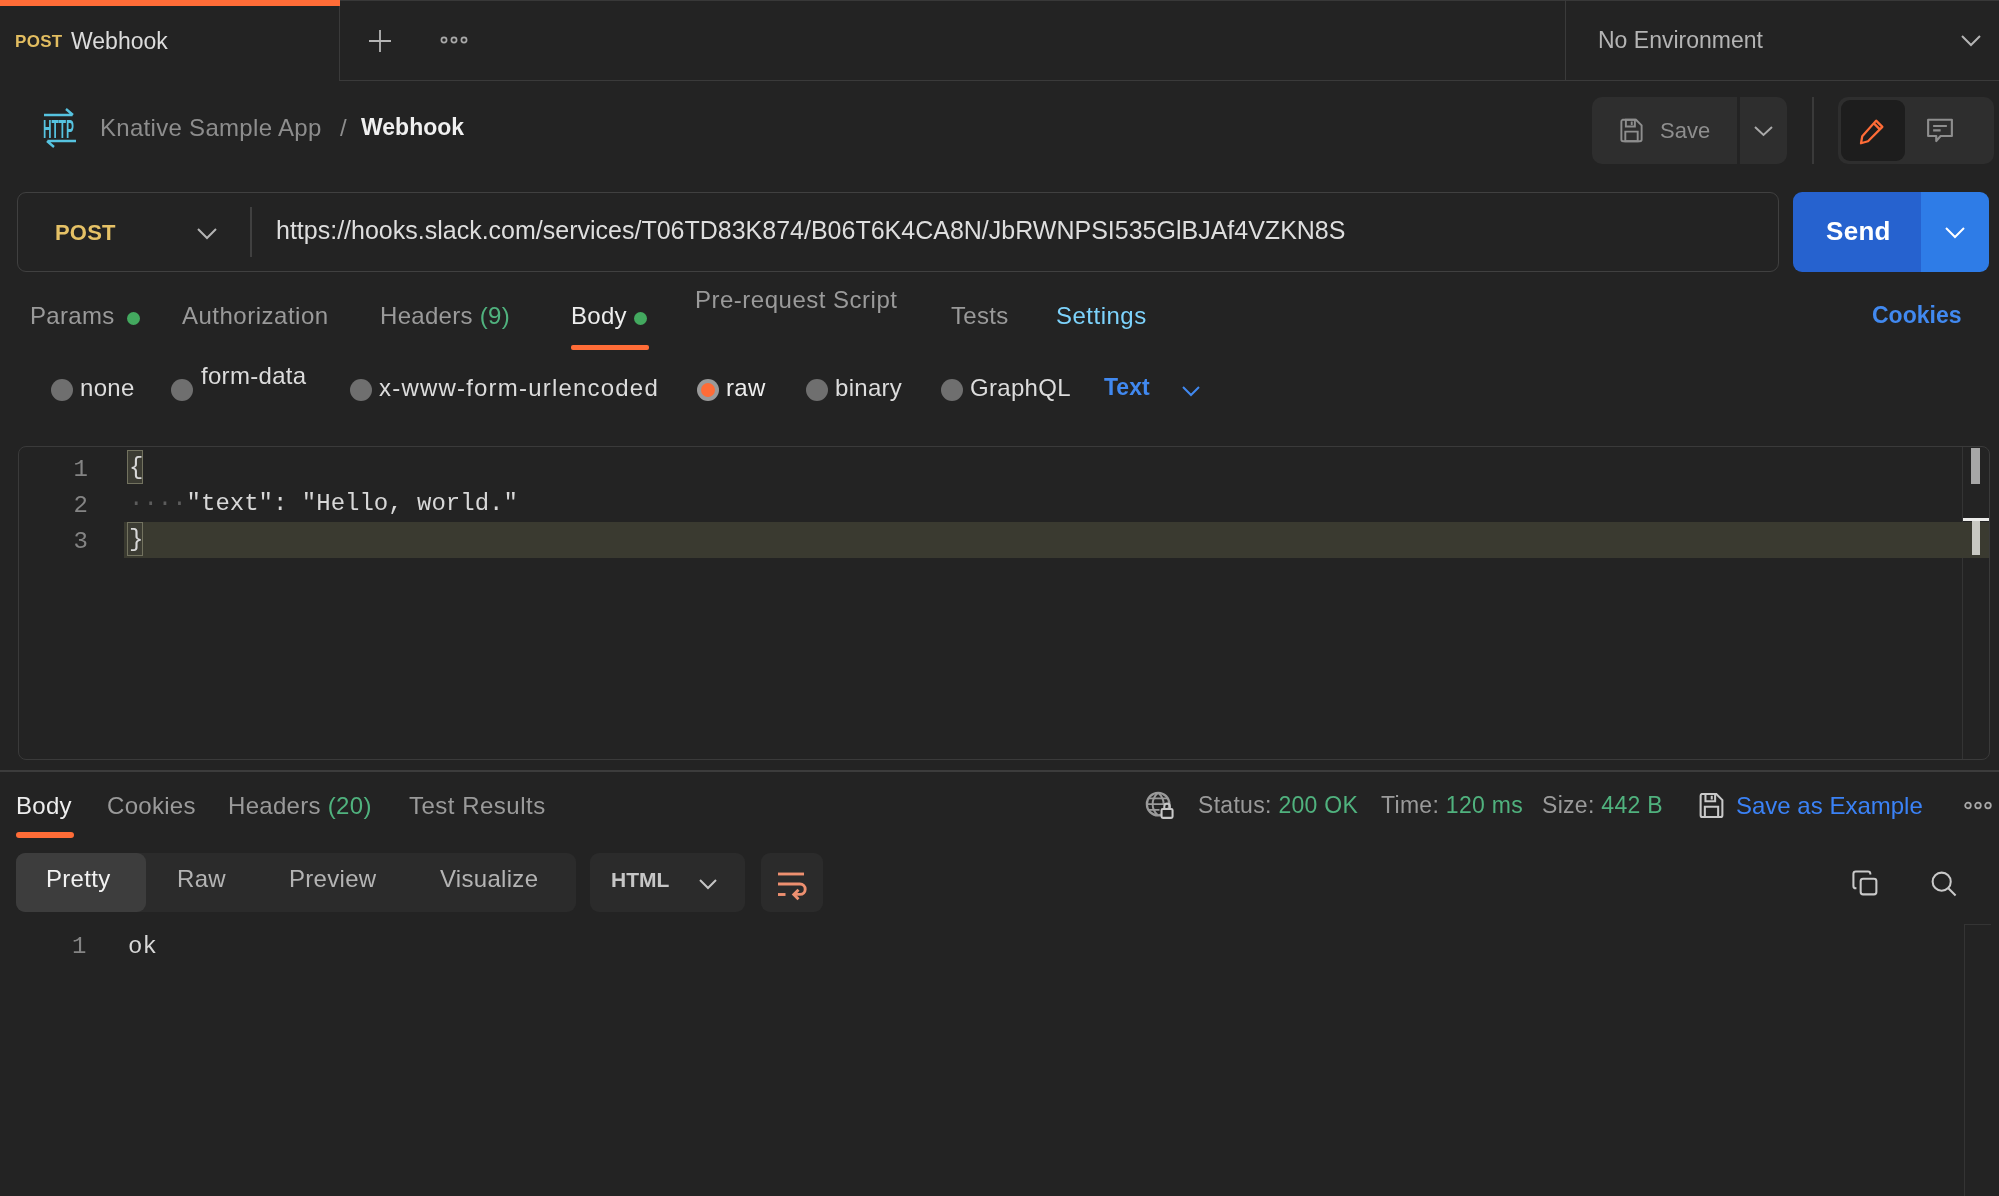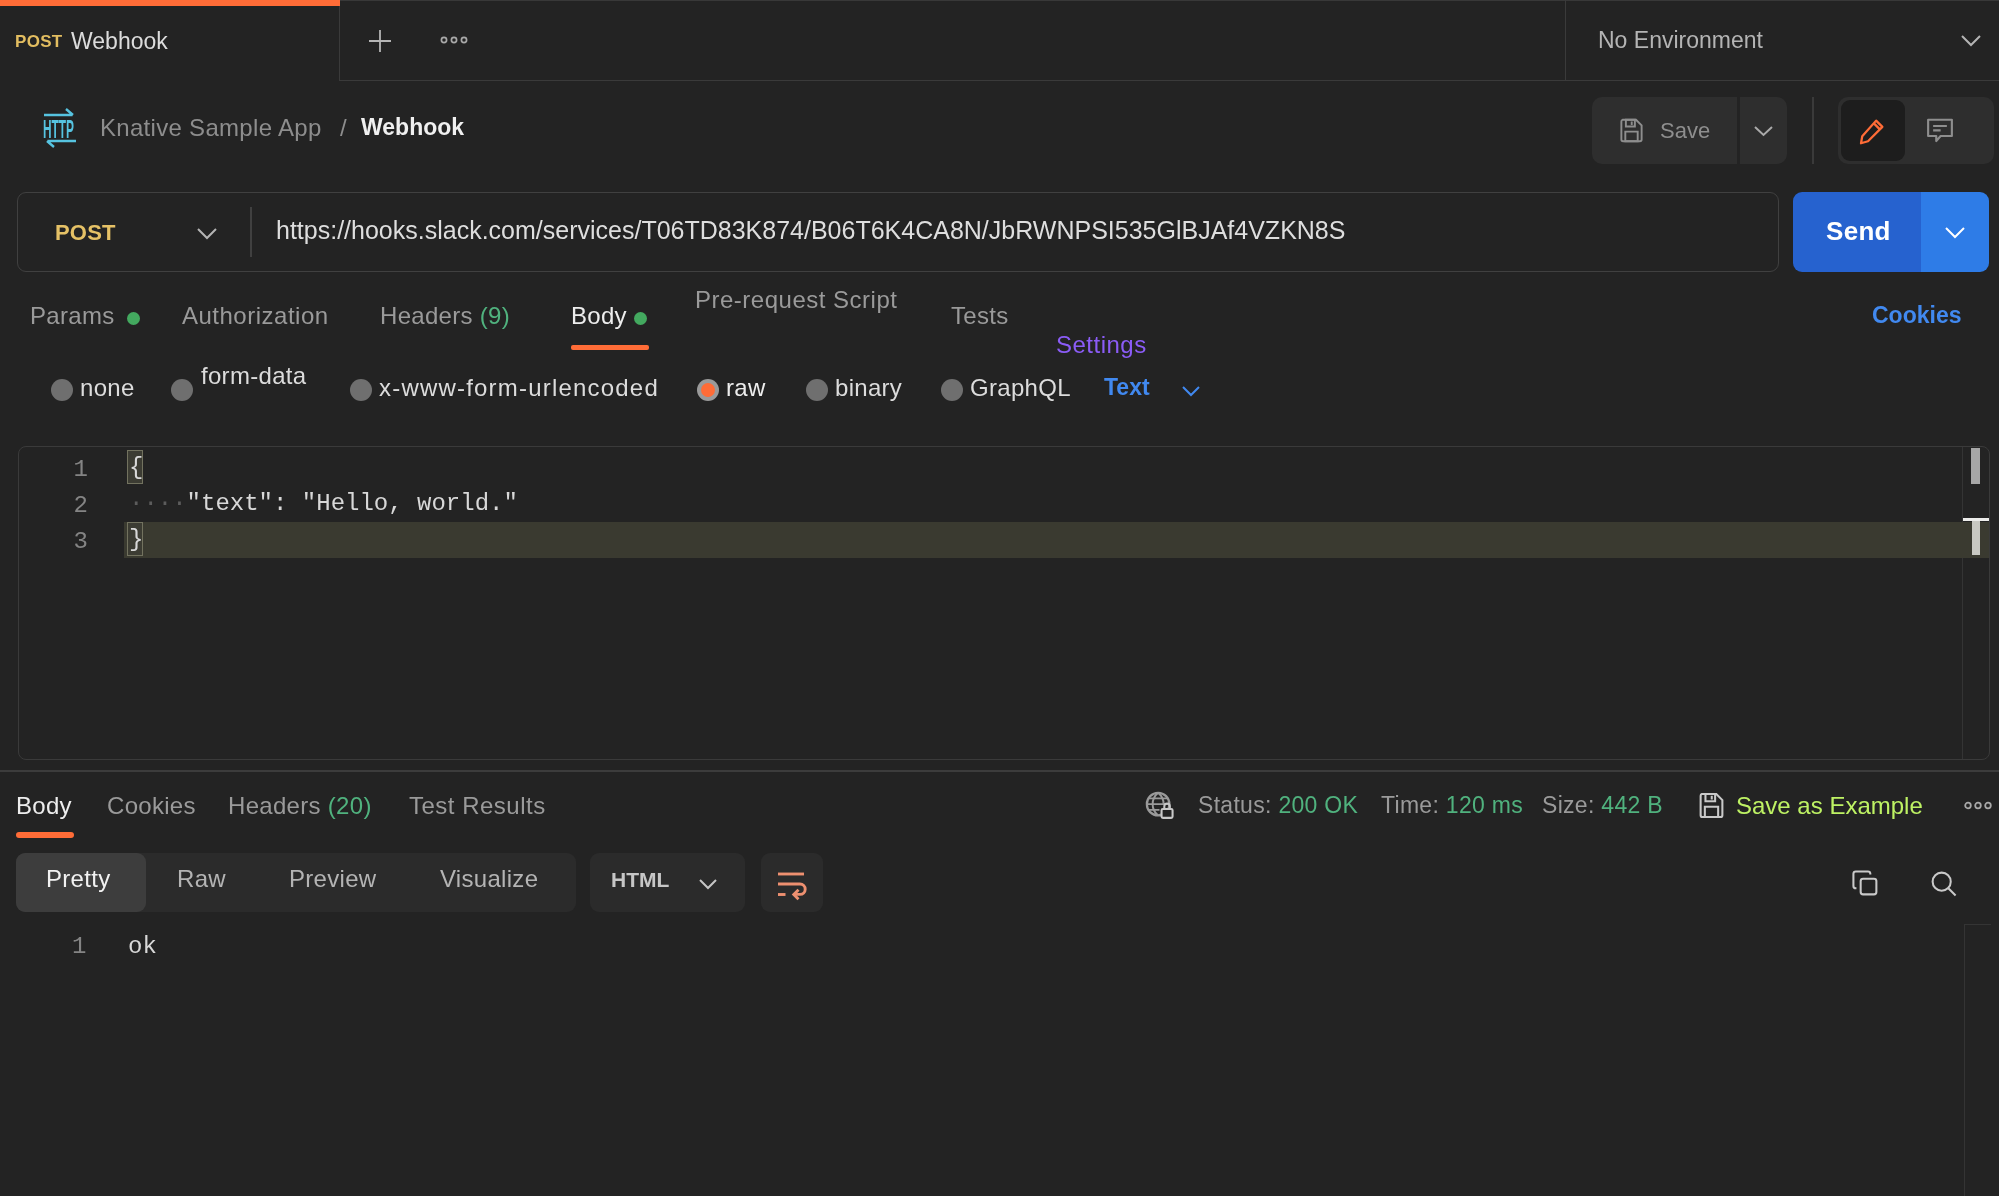--- a/index.html
+++ b/index.html
@@ -92,21 +92,21 @@
 
 <div class="abs" style="left:30px;top:304px;line-height:1;font-size:24px;letter-spacing:0.3px;color:#9a9a9a;">Params</div>
 <div class="abs" style="left:127px;top:312px;width:13px;height:13px;border-radius:50%;background:#43a95f;"></div>
 <div class="abs" style="left:182px;top:304px;line-height:1;font-size:24px;letter-spacing:0.5px;color:#9a9a9a;">Authorization</div>
 <div class="abs" style="left:380px;top:304px;line-height:1;font-size:24px;letter-spacing:0.3px;color:#9a9a9a;">Headers <span class="green">(9)</span></div>
 <div class="abs" style="left:571px;top:304px;line-height:1;font-size:24px;letter-spacing:0.3px;color:#ededed;">Body</div>
 <div class="abs" style="left:634px;top:312px;width:13px;height:13px;border-radius:50%;background:#43a95f;"></div>
 <div class="abs" style="left:571px;top:345px;width:78px;height:5px;background:#ff6c37;border-radius:2px;"></div>
 <div class="abs" style="left:695px;top:288px;line-height:1;font-size:24px;letter-spacing:0.5px;color:#9a9a9a;">Pre-request Script</div>
 <div class="abs" style="left:951px;top:304px;line-height:1;font-size:24px;letter-spacing:0.3px;color:#9a9a9a;">Tests</div>
-<div class="abs" style="left:1056px;top:304px;line-height:1;font-size:24px;letter-spacing:0.5px;color:#8b5cf6;margin-top:29px;">Settings</div>
+<div class="abs" style="left:1056px;top:304px;line-height:1;font-size:24px;letter-spacing:0.5px;color:#7dd3fc;">Settings</div>
 <div class="abs" style="left:1872px;top:304px;line-height:1;font-size:23px;font-weight:bold;color:#4189f0;">Cookies</div>
 
 <div class="abs" style="left:51px;top:379px;width:22px;height:22px;border-radius:50%;background:#6f6f6f;"></div>
 <div class="abs" style="left:80px;top:376px;line-height:1;font-size:24px;letter-spacing:0.3px;color:#dcdcdc;">none</div>
 <div class="abs" style="left:171px;top:379px;width:22px;height:22px;border-radius:50%;background:#6f6f6f;"></div>
 <div class="abs" style="left:201px;top:364px;line-height:1;font-size:24px;letter-spacing:0.3px;color:#dcdcdc;">form-data</div>
 <div class="abs" style="left:350px;top:379px;width:22px;height:22px;border-radius:50%;background:#6f6f6f;"></div>
 <div class="abs" style="left:379px;top:376px;line-height:1;font-size:24px;letter-spacing:1.2px;color:#dcdcdc;">x-www-form-urlencoded</div>
 <div class="abs" style="left:697px;top:379px;width:22px;height:22px;border-radius:50%;background:#9a9a9a;"></div>
 <div class="abs" style="left:701px;top:383px;width:14px;height:14px;border-radius:50%;background:#ff6c37;"></div>
@@ -153,21 +153,21 @@
   <path d="M15.5 14.5v-2a2 2 0 0 1 4 0v2" fill="none" stroke="#c9c9c9" stroke-width="1.5"></path>
 </svg>
 <div class="abs" style="left:1198px;top:794px;line-height:1;font-size:23px;letter-spacing:0.3px;color:#9a9a9a;">Status: <span class="green">200 OK</span></div>
 <div class="abs" style="left:1381px;top:794px;line-height:1;font-size:23px;letter-spacing:0.3px;color:#9a9a9a;">Time: <span class="green">120 ms</span></div>
 <div class="abs" style="left:1542px;top:794px;line-height:1;font-size:23px;letter-spacing:0.3px;color:#9a9a9a;">Size: <span class="green">442 B</span></div>
 <svg class="abs" style="left:1697px;top:791px;" width="29" height="29" viewBox="0 0 24 24">
   <path d="M4 2.5h12l5 5V20a1.5 1.5 0 0 1-1.5 1.5h-15A1.5 1.5 0 0 1 3 20V4a1.5 1.5 0 0 1 1-1.5z" fill="none" stroke="#c9c9c9" stroke-width="1.7"></path>
   <path d="M7 2.5h8v6H7zM12.2 4v3" fill="none" stroke="#c9c9c9" stroke-width="1.7"></path>
   <path d="M6.5 13h11v8.5h-11z" fill="none" stroke="#c9c9c9" stroke-width="1.7"></path>
 </svg>
-<div class="abs" style="left:1736px;top:794px;line-height:1;font-size:24px;color:#bef264;text-align:right;">Save as Example</div>
+<div class="abs" style="left:1736px;top:794px;line-height:1;font-size:24px;color:#3b82f6;text-align:right;">Save as Example</div>
 <svg class="abs" style="left:1963px;top:799px;" width="30" height="13" viewBox="0 0 30 13">
   <circle cx="5" cy="6.5" r="2.8" fill="none" stroke="#a8a8a8" stroke-width="1.8"></circle>
   <circle cx="15" cy="6.5" r="2.8" fill="none" stroke="#a8a8a8" stroke-width="1.8"></circle>
   <circle cx="25" cy="6.5" r="2.8" fill="none" stroke="#a8a8a8" stroke-width="1.8"></circle>
 </svg>
 
 <div class="abs" style="left:16px;top:853px;width:560px;height:59px;background:#2b2b2b;border-radius:9px;"></div>
 <div class="abs" style="left:16px;top:853px;width:130px;height:59px;background:#3d3d3d;border-radius:9px;"></div>
 <div class="abs" style="left:46px;top:867px;line-height:1;font-size:24px;letter-spacing:0.3px;color:#f2f2f2;">Pretty</div>
 <div class="abs" style="left:177px;top:867px;line-height:1;font-size:24px;letter-spacing:0.3px;color:#b4b4b4;">Raw</div>

